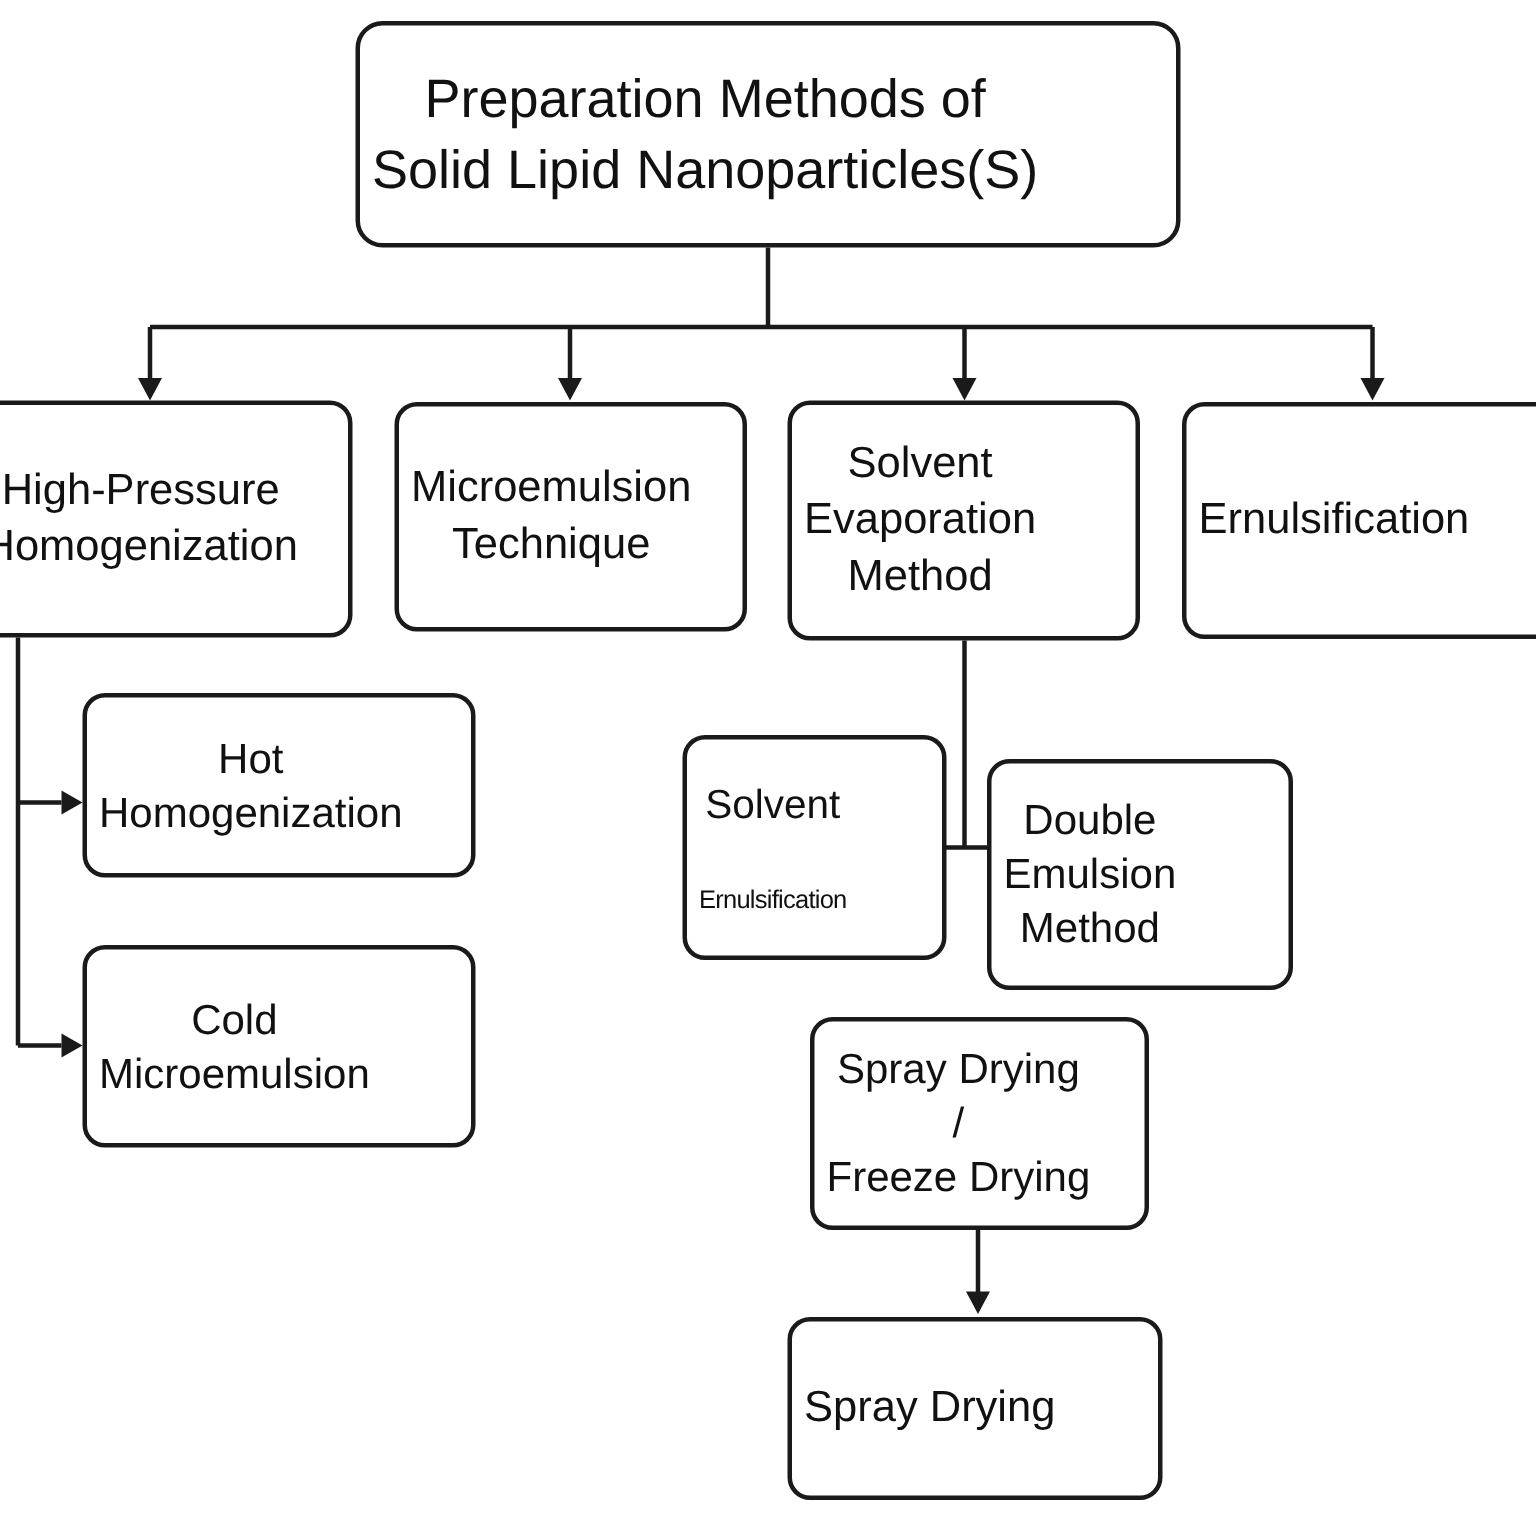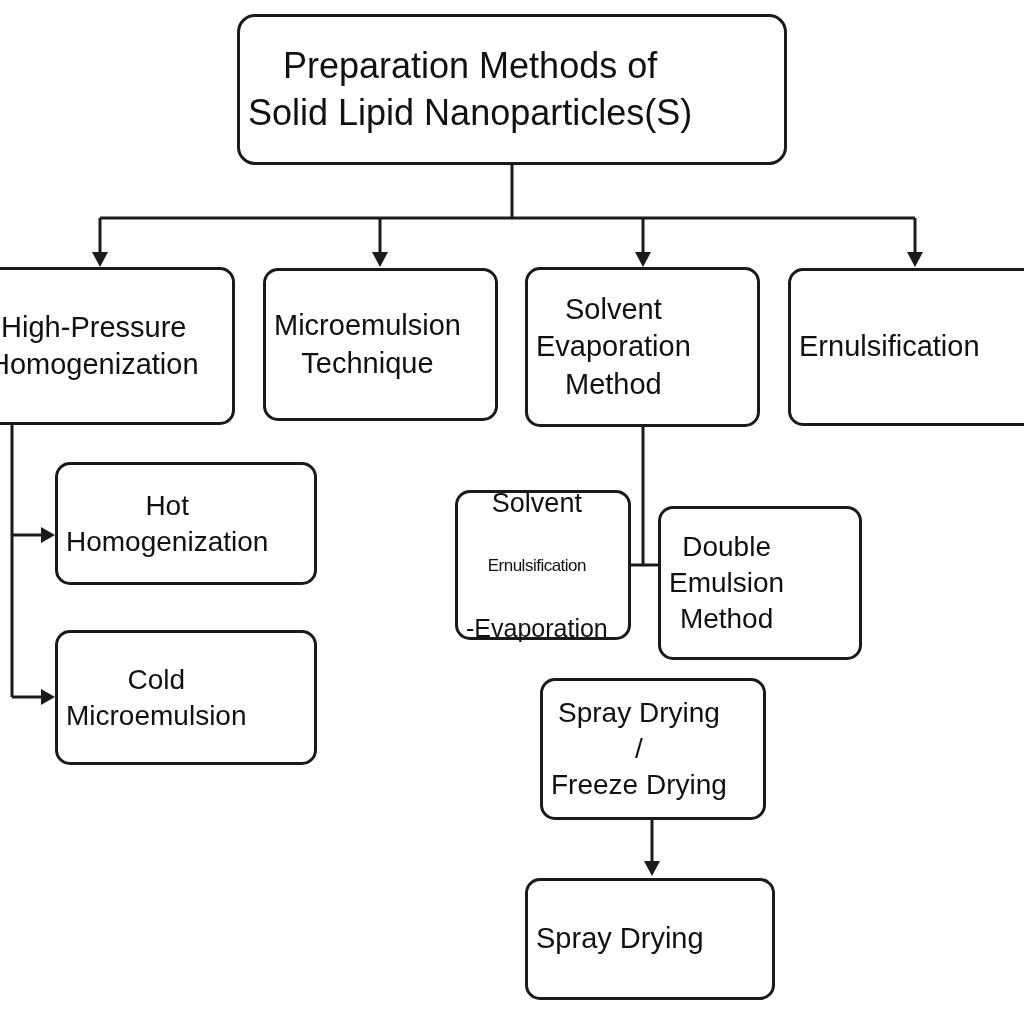--- a/index.html
+++ b/index.html
@@ -114,21 +114,20 @@
 
   <div class="node" id="node-cold">
     <span class="label">Cold
 Microemulsion</span>
   </div>
 
   <div class="node" id="node-solvent-emul">
     <span class="label">
       <span class="line line-1">Solvent</span>
       <span class="line line-2">Ernulsification</span>
-      <span class="line line-3">-Evaporation</span>
     </span>
   </div>
 
   <div class="node" id="node-double">
     <span class="label">Double
 Emulsion
 Method</span>
   </div>
 
   <div class="node" id="node-spray-freeze">

